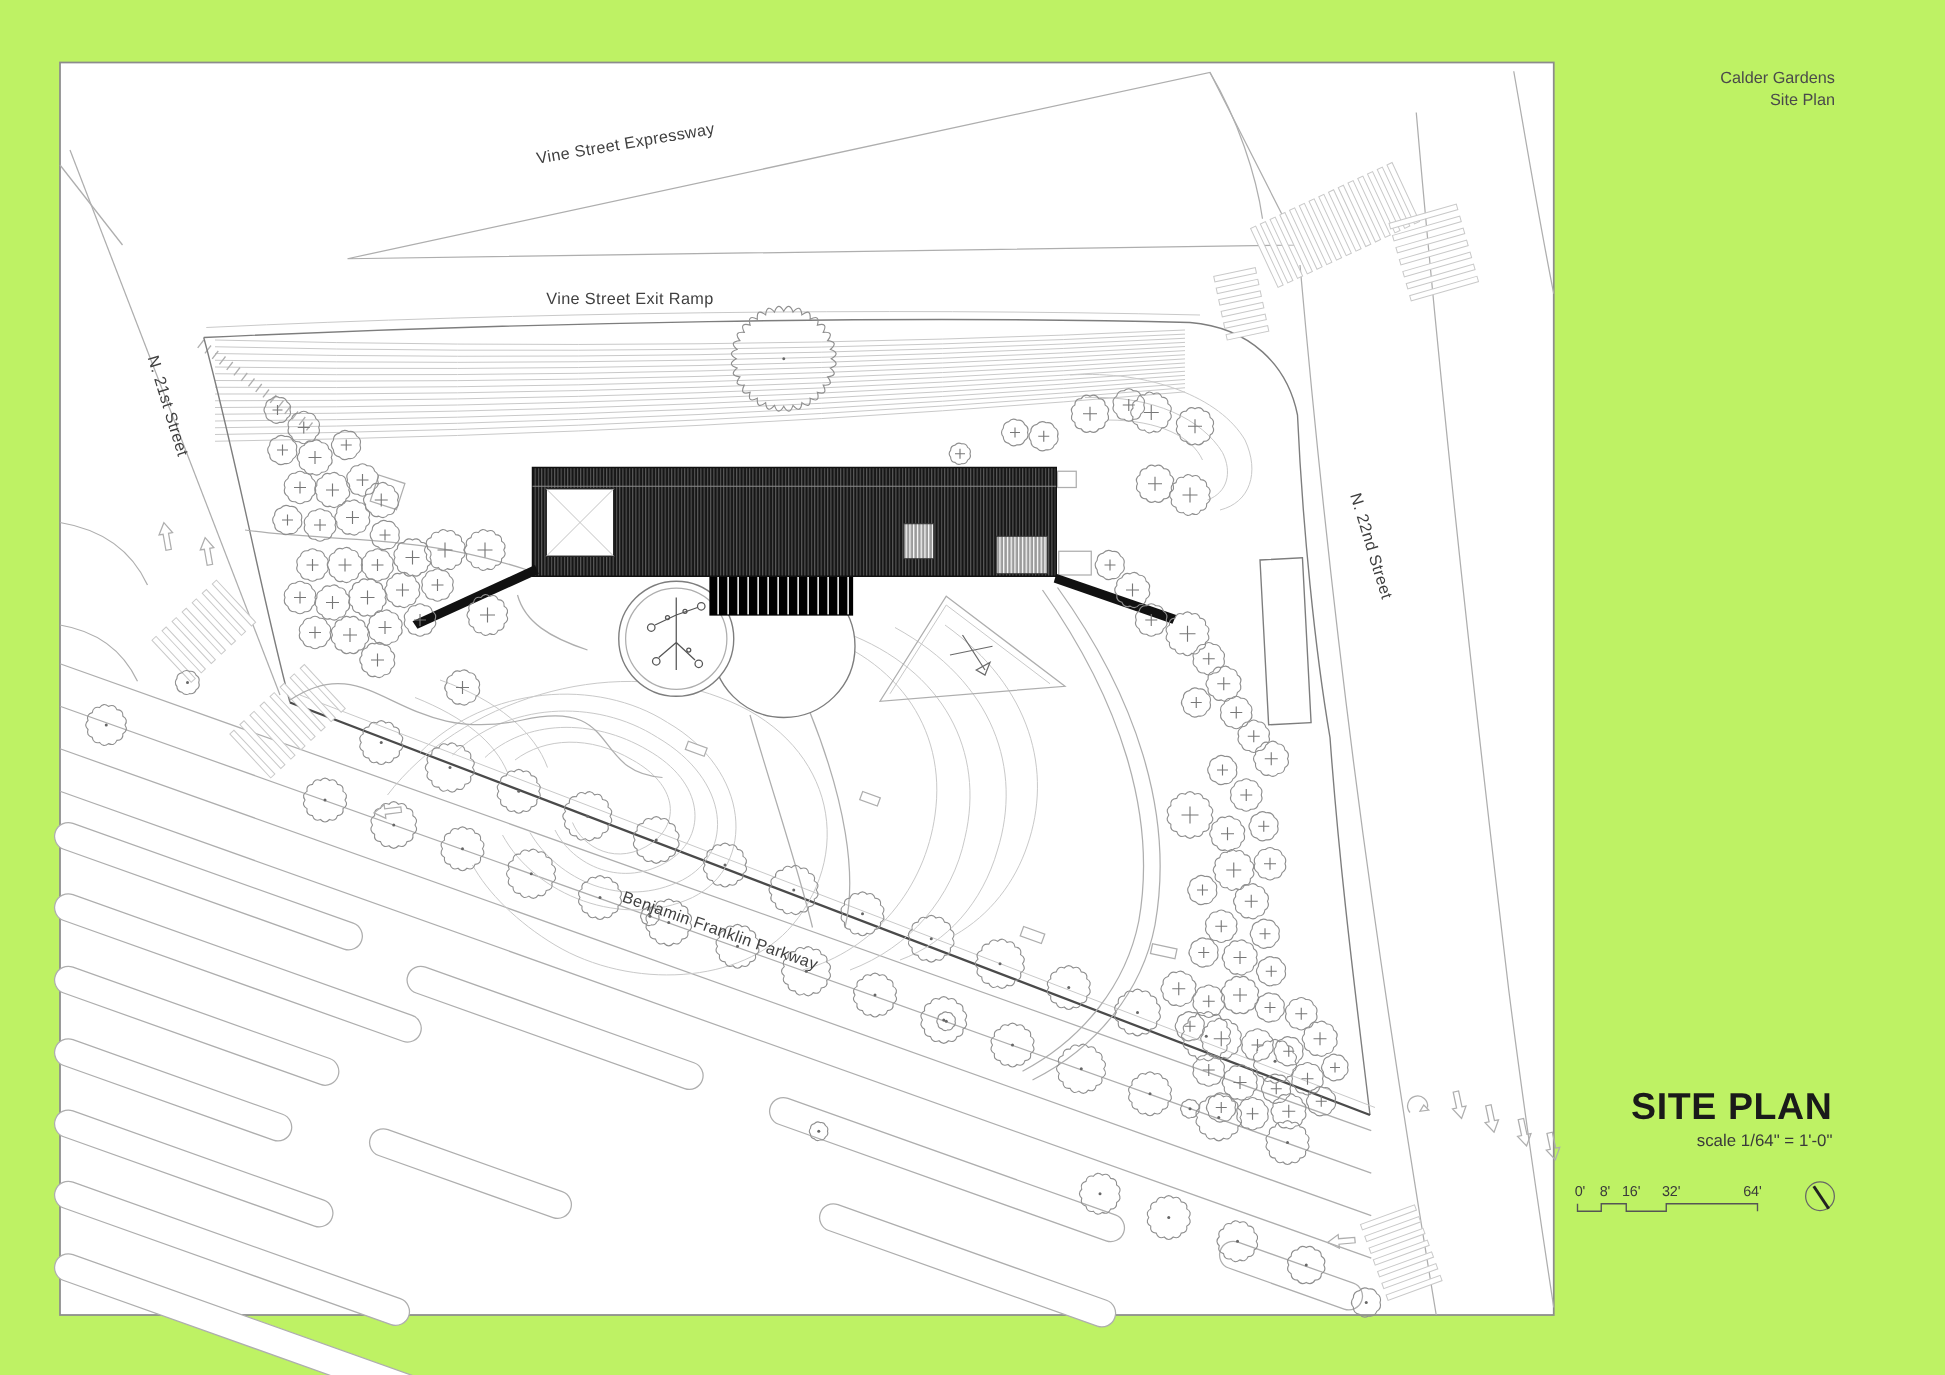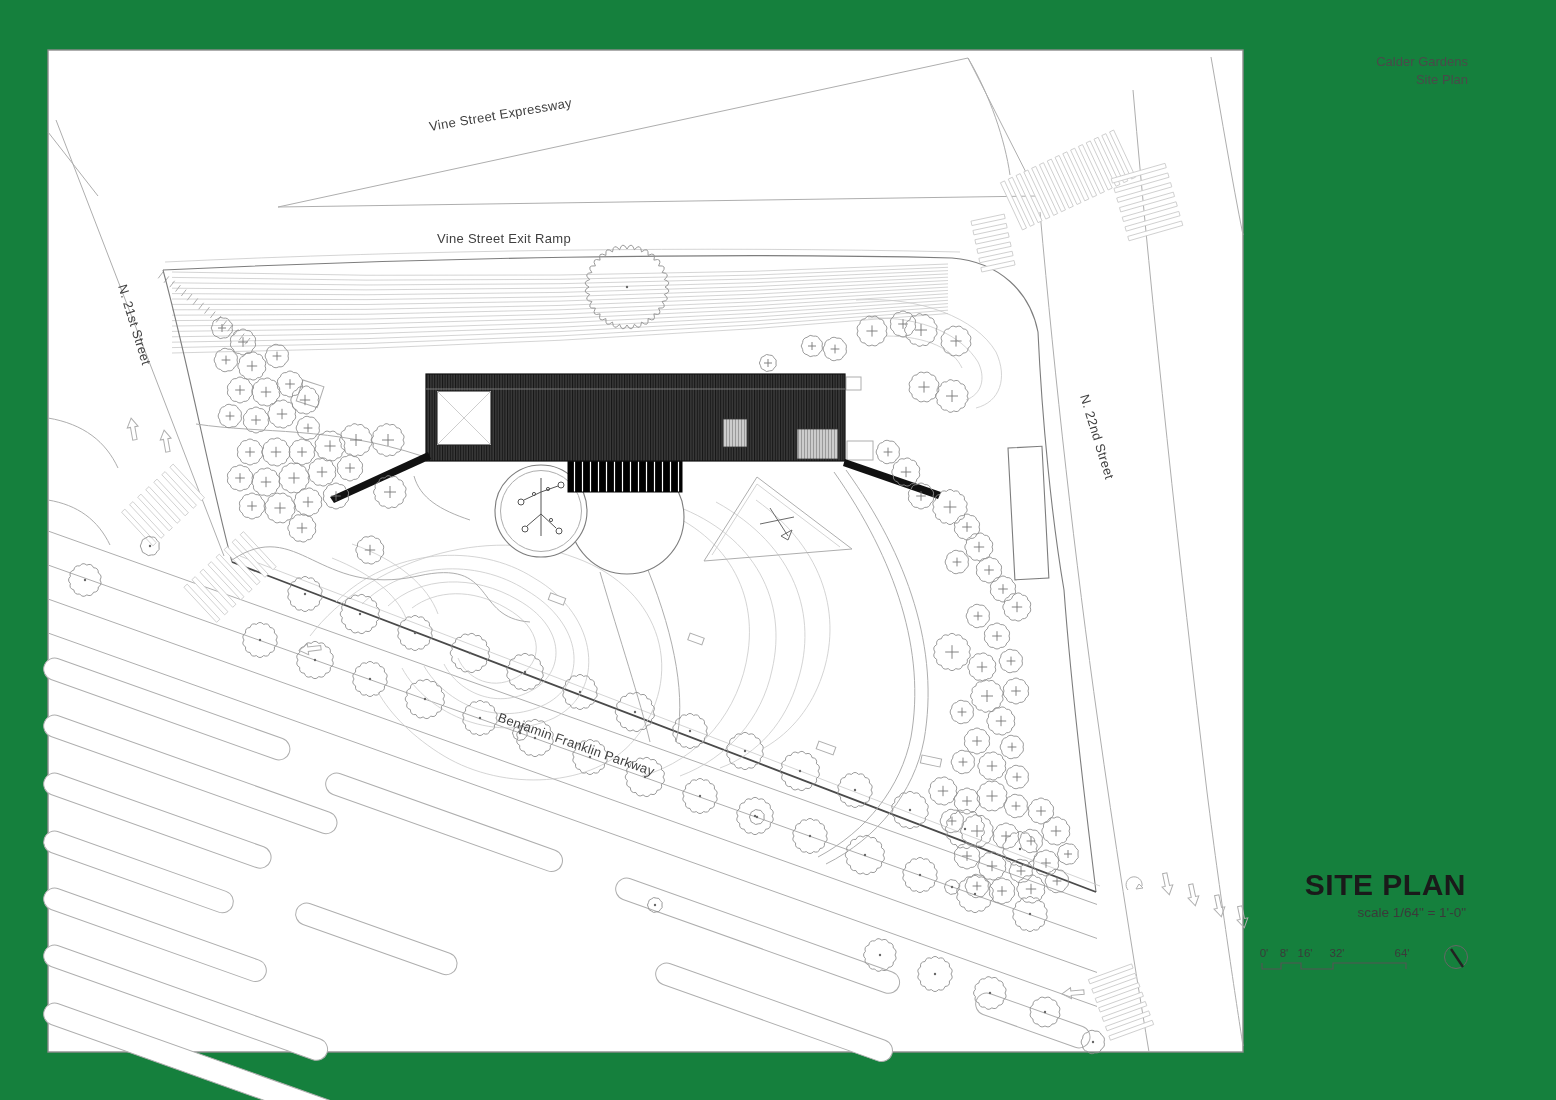--- a/index.html
+++ b/index.html
@@ -1,16 +1,16 @@
 <!DOCTYPE html>
 <html><head>
 <meta charset="utf-8">
 <style>
   html,body{margin:0;padding:0;background:#ffffff;width:1556px;height:1100px;overflow:hidden;}
-  .page{position:relative;width:1556px;height:1100px;background:#15803d;font-family:"Liberation Sans",sans-serif;}
+  .page{position:relative;width:1556px;height:1100px;background:#bef264;font-family:"Liberation Sans",sans-serif;}
   svg text{font-family:"Liberation Sans",sans-serif;fill:#3a3a3a;}
   .hdr{font-size:13px;fill:#4a4a4a;}
   .street-label{font-size:13px;fill:#3f3f3f;letter-spacing:.3px;}
   .tb-title{font-size:30px;font-weight:bold;fill:#1a1a1a;letter-spacing:.5px;}
   .tb-scale{font-size:13.5px;fill:#3a3a3a;}
   .sb-label{font-size:11.5px;fill:#3a3a3a;}
   .ln-l{stroke:#c9c9c9;fill:none;stroke-width:.8;}
   .ln-m{stroke:#aeaeae;fill:none;stroke-width:1;}
   .ln-d{stroke:#7d7d7d;fill:none;stroke-width:1.1;}
   .ln-k{stroke:#4a4a4a;fill:none;stroke-width:1.8;}

